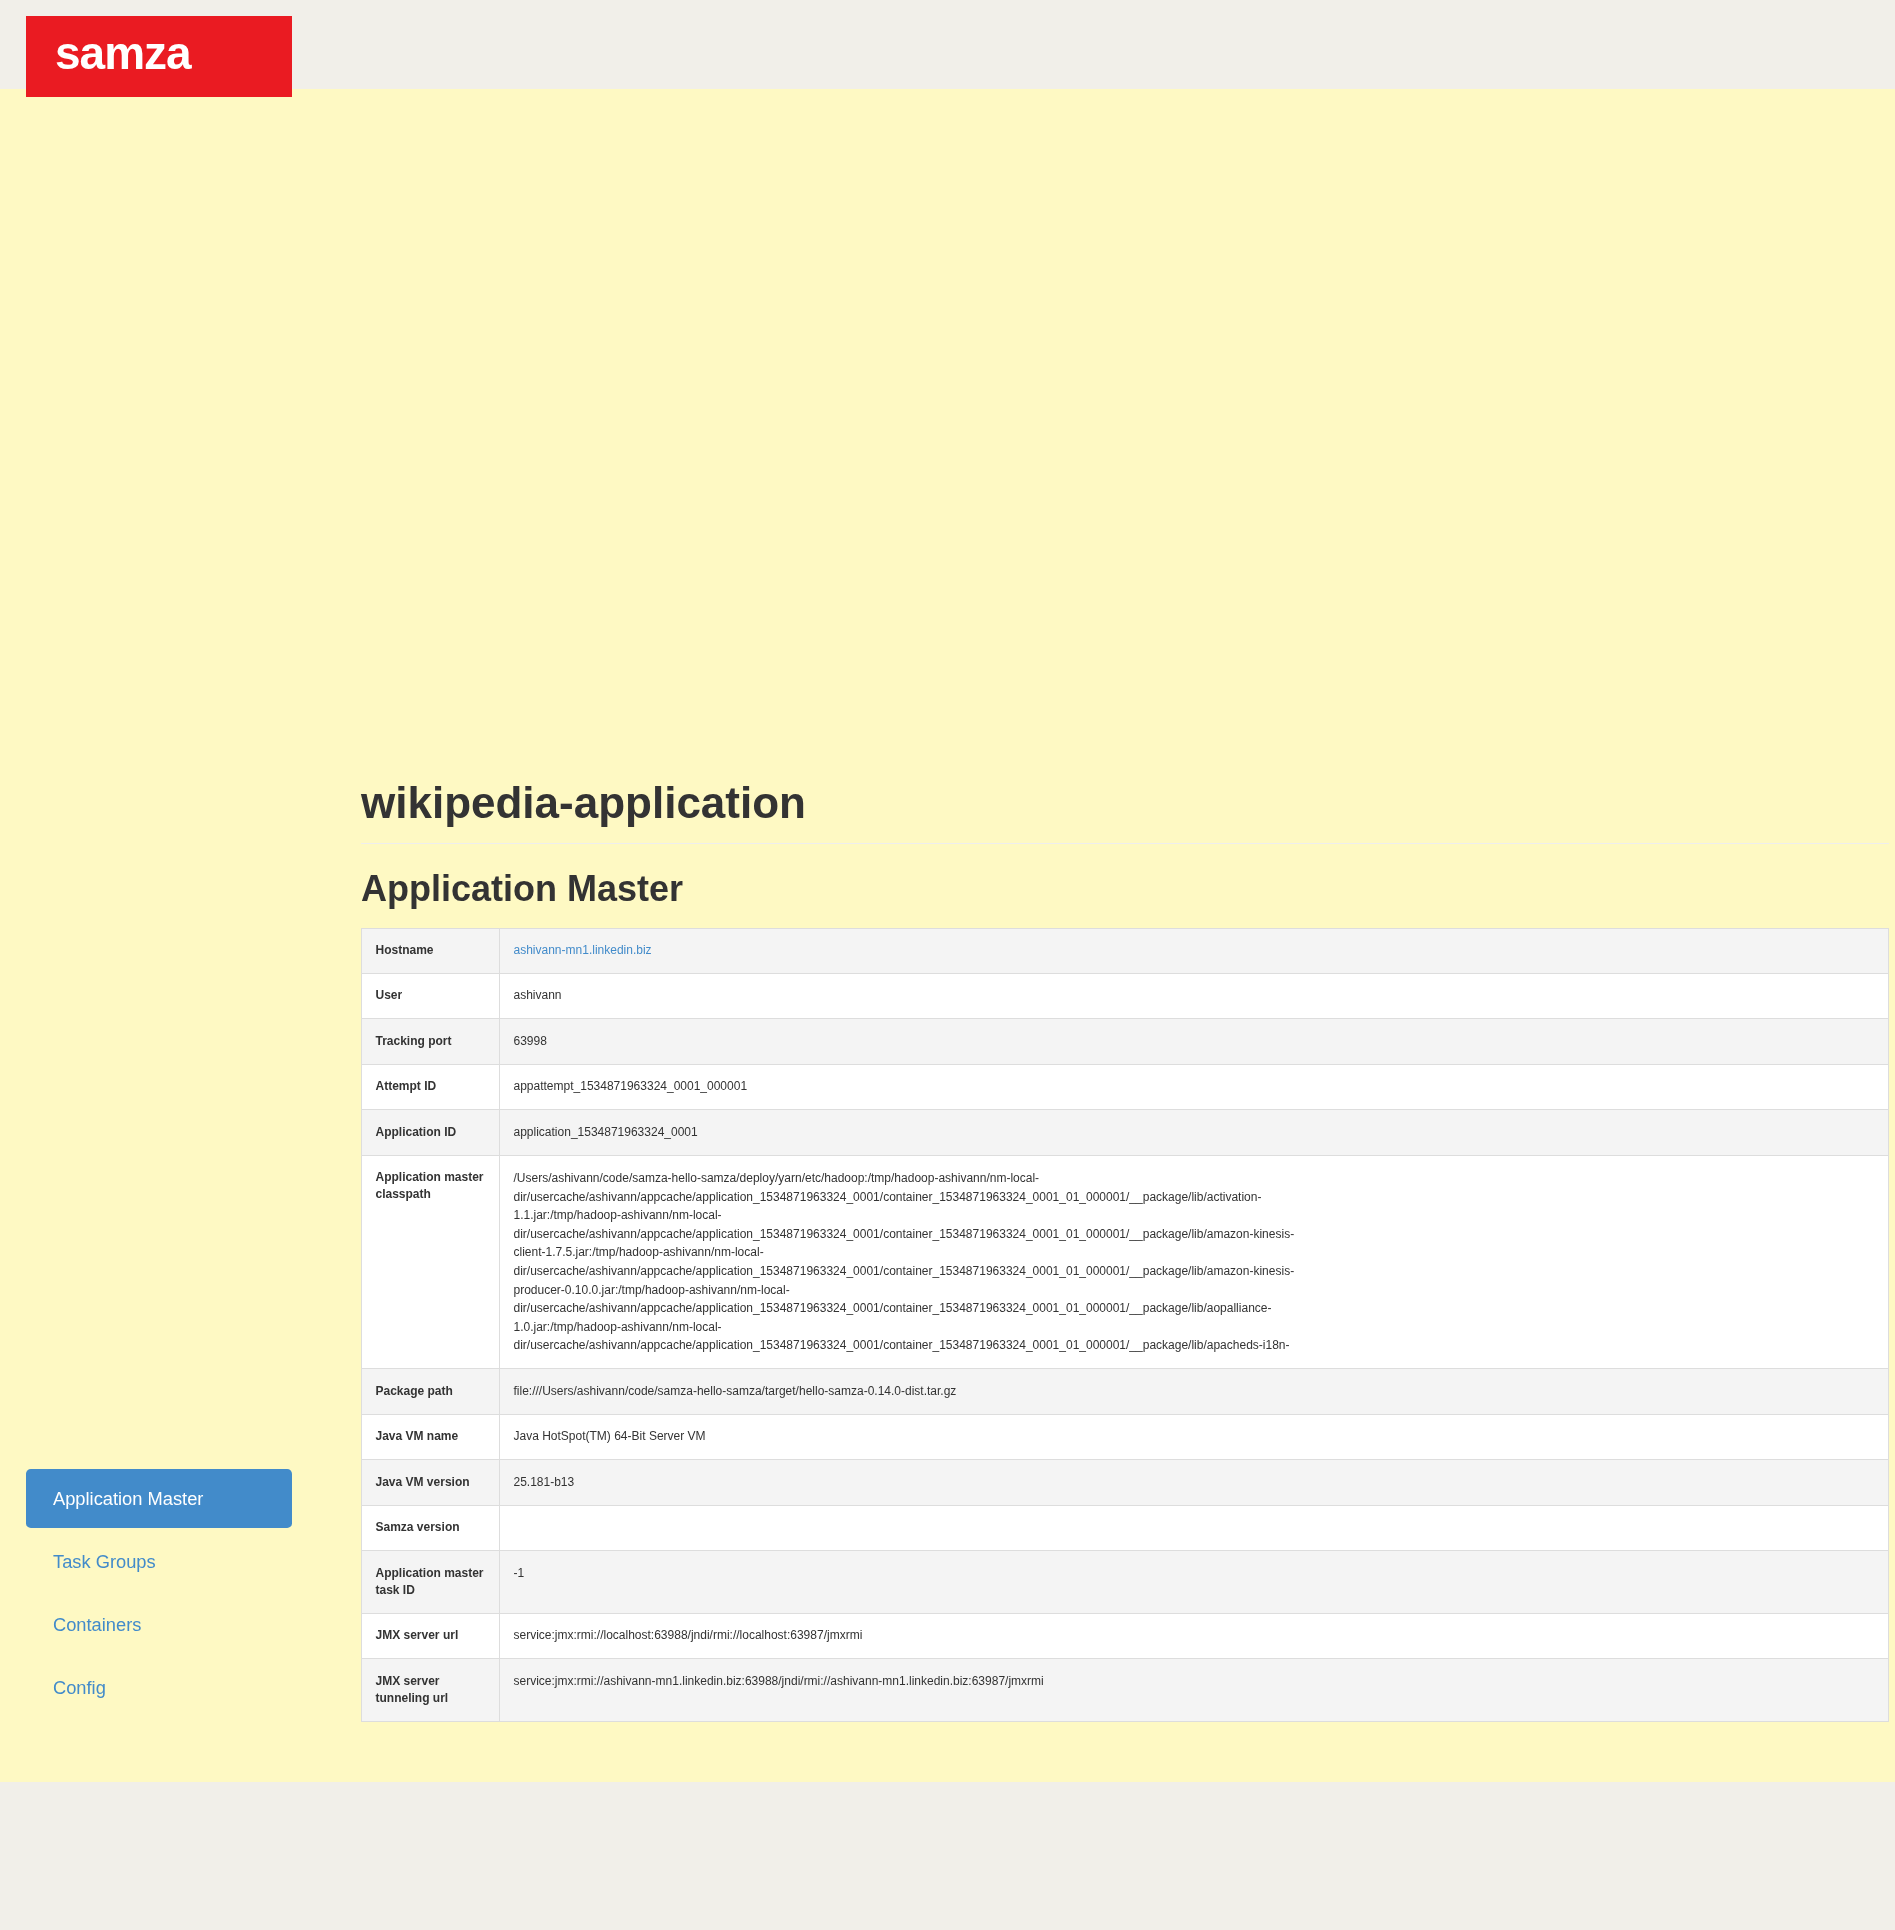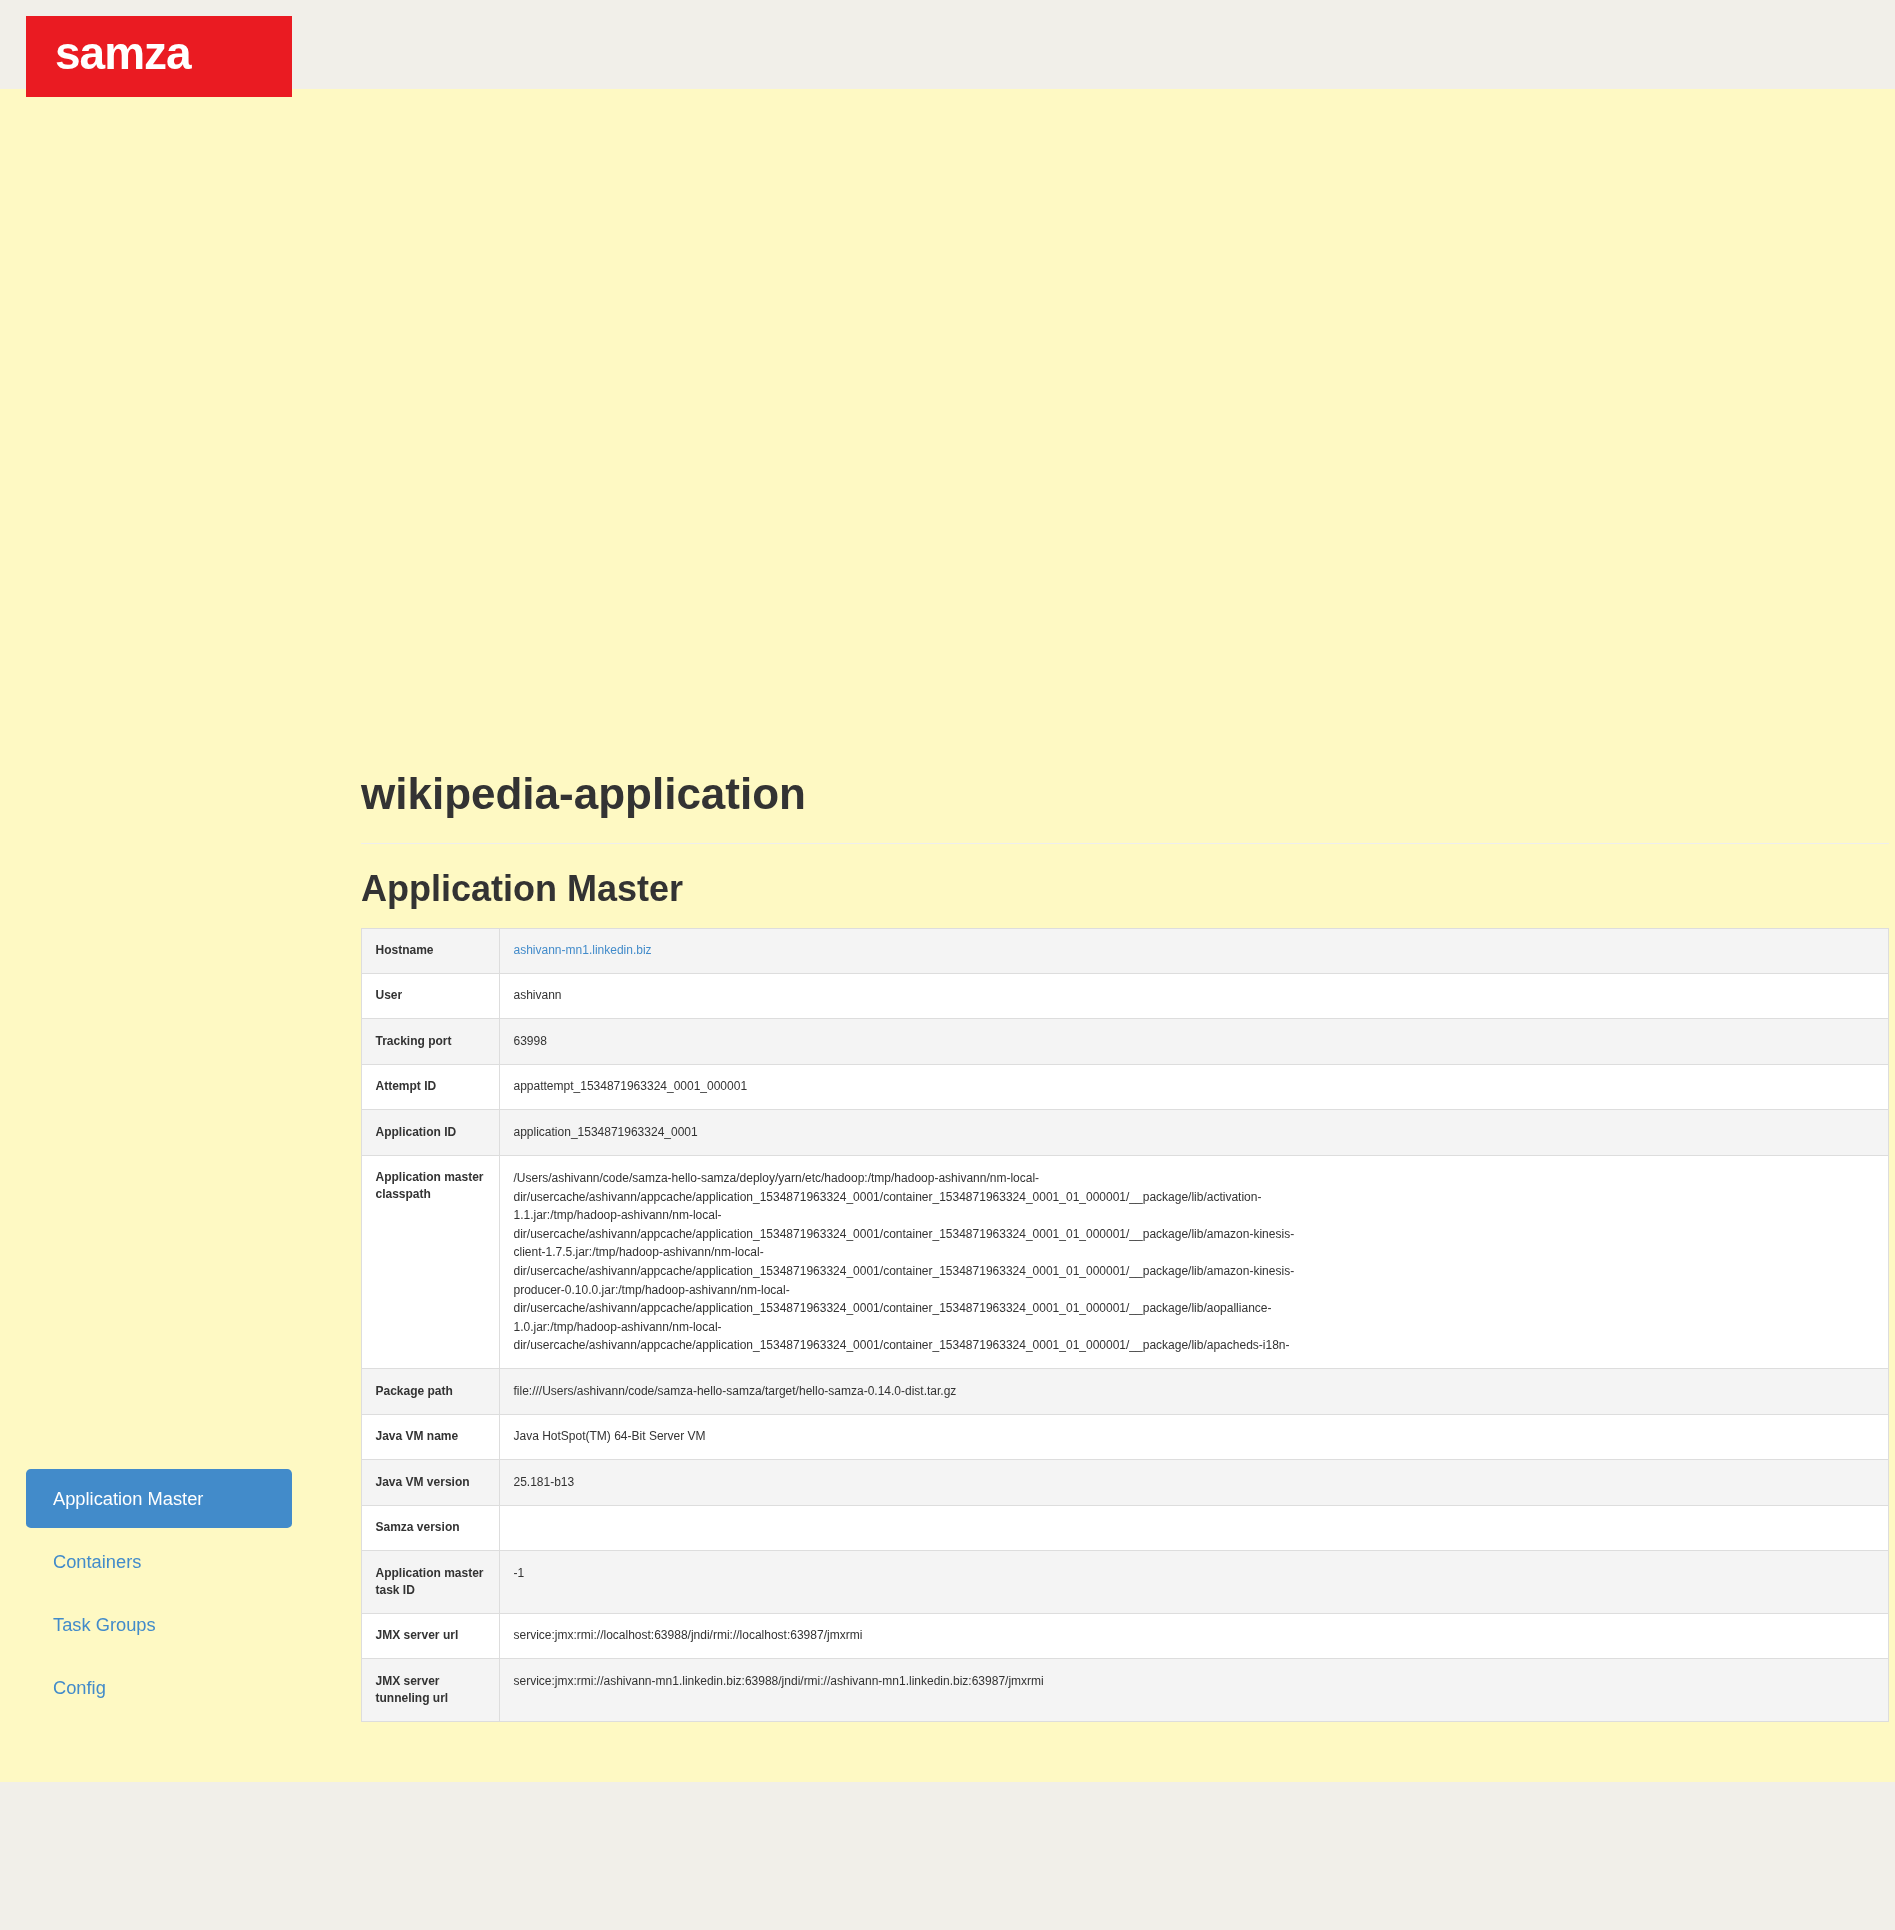--- a/index.html
+++ b/index.html
@@ -76,21 +76,21 @@
     flex: 1;
     margin-left: 68px;
     margin-right: 5.8px;
     min-width: 0;
   }
   h1.page-title {
     font-size: 44px;
     font-weight: 700;
     color: #333;
     margin: 24px 0 0 0;
-    padding-bottom: 24px;
+    padding-bottom: 15px;
     border-bottom: 1px solid #eeeeee;
     line-height: 1.1;
   }
   h2.section-title {
     font-size: 36px;
     font-weight: 700;
     color: #333;
     margin: 25px 0 19.3px 0;
     line-height: 1.1;
   }
@@ -135,22 +135,22 @@
 <div class="topbar">
   <div class="logo-box">
     <span class="logo-text">samza</span>
   </div>
 </div>
 
 <div class="content">
   <div class="sidebar">
 
   <a class="nav-item active">Application Master</a>
+      <a class="nav-item">Task Groups</a>
       <a class="nav-item">Containers</a>
-      <a class="nav-item">Task Groups</a>
       <a class="nav-item">Config</a>
     </div>
 
   <div class="main">
     <h1 class="page-title">wikipedia-application</h1>
     <h2 class="section-title">Application Master</h2>
 
     <table class="am-table">
       <tbody>
 

